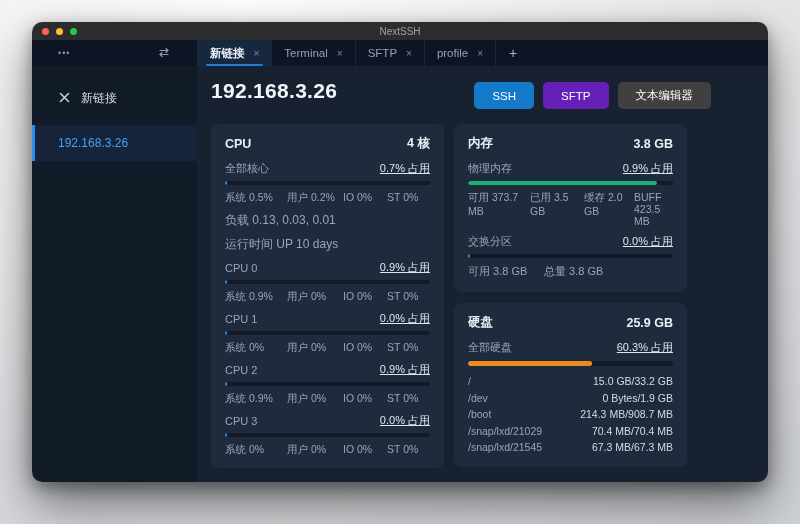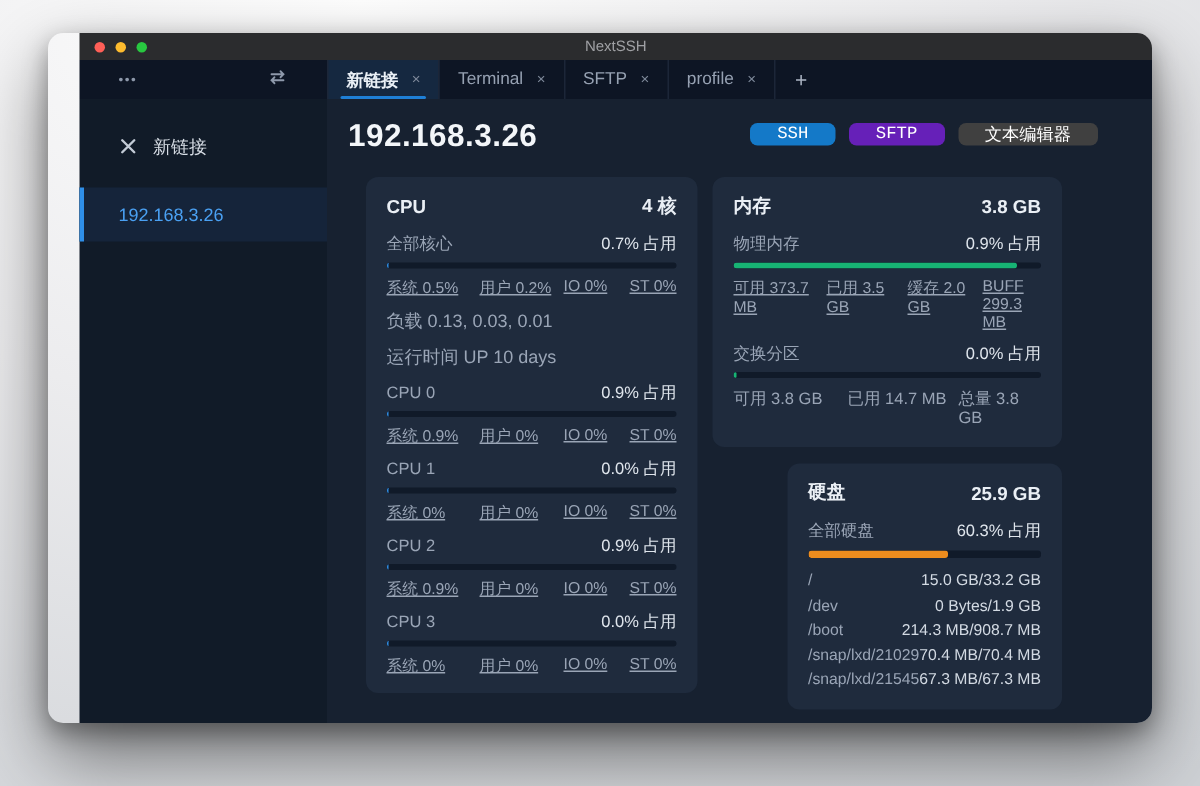--- a/index.html
+++ b/index.html
@@ -2,21 +2,21 @@
 <html><head>
 <meta charset="utf-8">
 <style>
   * { margin:0; padding:0; box-sizing:border-box; }
   html,body { width:800px; height:524px; overflow:hidden;
     font-family:"Liberation Sans","DejaVu Sans",sans-serif;
     background:radial-gradient(120% 120% at 30% 0%, #ffffff 0%, #ececee 45%, #cfd2d6 100%); }
 
   .window { position:absolute; left:32px; top:22px; width:736px; height:460px;
     border-radius:10px; overflow:hidden;
-    box-shadow:0 22px 50px rgba(0,0,0,.5), 0 6px 16px rgba(0,0,0,.35);padding-left:21px; }
+    box-shadow:0 22px 50px rgba(0,0,0,.5), 0 6px 16px rgba(0,0,0,.35); }
 
   
   .titlebar { height:18px; background:#2b2c2e; position:relative;
     display:flex; align-items:center; }
   .lights { display:flex; gap:7px; margin-left:10px; }
   .light { width:7px; height:7px; border-radius:50%; }
   .light.r { background:#ff5f57; } .light.y { background:#febc2e; } .light.g { background:#28c840; }
   .win-title { position:absolute; left:0; right:0; text-align:center;
     font-size:10px; color:#9fa0a4; }
 
@@ -44,37 +44,37 @@
   .side-item { position:relative; margin-top:8px; padding:11px 0 11px 26px;
     background:#15243a; color:#4aa0f2; font-size:12px; cursor:default; }
   .side-item::before { content:""; position:absolute; left:0; top:0; bottom:0;
     width:3px; background:#2f8fe8; }
 
   .content { flex:1; background:#172130; padding:13px 0 0 14px; overflow:hidden; }
   .header-row { display:flex; justify-content:space-between; align-items:flex-start; width:500px; }
   .host-title { font-size:21px; font-weight:bold; color:#f3f6f9; letter-spacing:.3px; }
   .host-sub { font-size:10.5px; color:#96a1b2; margin-top:4px; line-height:1.5; }
   .btns { display:flex; gap:9px; margin-top:3px; }
-  .btn { height:15px; padding:0 18px; border:none; border-radius:5px; color:#fff;
+  .btn { height:27px; padding:0 18px; border:none; border-radius:5px; color:#fff;
     font-size:11.5px; display:flex; align-items:center; cursor:pointer;
-    font-family:Liberation Mono, monospace; }
+    font-family:Liberation Sans, sans-serif; }
 
   .cards { display:flex; gap:10px; margin-top:15px; width:476px; }
-  .col { display:flex; flex-direction:column; gap:11px; width:233px;align-items:flex-end; }
+  .col { display:flex; flex-direction:column; gap:11px; width:233px; }
   .card { background:#1f2b3d; border-radius:8px; padding:11px 14px; font-size:11px; }
   .card-title-row { display:flex; justify-content:space-between; align-items:center;
     font-size:12.5px; font-weight:bold; color:#eaeff5; margin-bottom:9px; }
   .metric-row { display:flex; justify-content:space-between; align-items:center;
     color:#9aa5b6; font-size:11px; }
-  .metric-row .val { color:#dfe5ec; }
+  .metric-row .val { color:#dfe5ec;text-decoration:underline; }
   .bar { height:4px; background:#101a29; border-radius:2px; margin:5px 0 6px; overflow:hidden; }
   .bar-fill { height:100%; border-radius:2px; }
   .fill-blue { background:#2f8fe8; } .fill-green { background:#17b474; } .fill-orange { background:#ec8c1e; }
   .stats4 { display:grid; grid-template-columns:62px 56px 44px auto;
-    color:#9aa5b6; font-size:10.5px; margin-bottom:7px;text-decoration:underline; }
+    color:#9aa5b6; font-size:10.5px; margin-bottom:7px; }
   .stats3 { display:grid; grid-template-columns:76px 74px auto;
     color:#9aa5b6; font-size:11px; margin-bottom:2px; }
   .info-line { color:#9aa5b6; font-size:12px; margin-bottom:7px; }
   .cpu-core { margin-top:2px; }
 
   .disk-row { display:flex; justify-content:space-between; align-items:center; height:16.5px; }
   .disk-row .path { color:#9aa5b6; font-size:10.5px; }
   .disk-row .dval { color:#d3dae3; font-size:10.5px; }
 </style>
 </head>
@@ -253,32 +253,31 @@
               <span>物理内存</span>
               <span class="val">0.9% 占用</span>
             </div>
             <div class="bar">
                 <div class="bar-fill fill-green" style="width: 92%;"></div>
               </div>
             <div class="stats4" style="grid-template-columns:62px 54px 50px auto">
               <span>可用 373.7 MB</span>
               <span>已用 3.5 GB</span>
               <span>缓存 2.0 GB</span>
-              <span>BUFF 299.3 MB</span>
+              <span>BUFF 423.5 MB</span>
             </div>
             <div class="metric-row">
               <span>交换分区</span>
               <span class="val">0.0% 占用</span>
             </div>
             <div class="bar">
                 <div class="bar-fill fill-green" style="width: 0.9%;"></div>
               </div>
             <div class="stats3">
               <span>可用 3.8 GB</span>
-              <span>已用 14.7 MB</span>
               <span>总量 3.8 GB</span>
             </div>
           </div>
 
           <div class="card">
             <div class="card-title-row">
               <span>硬盘</span>
               <span>25.9 GB</span>
             </div>
             <div class="metric-row">

